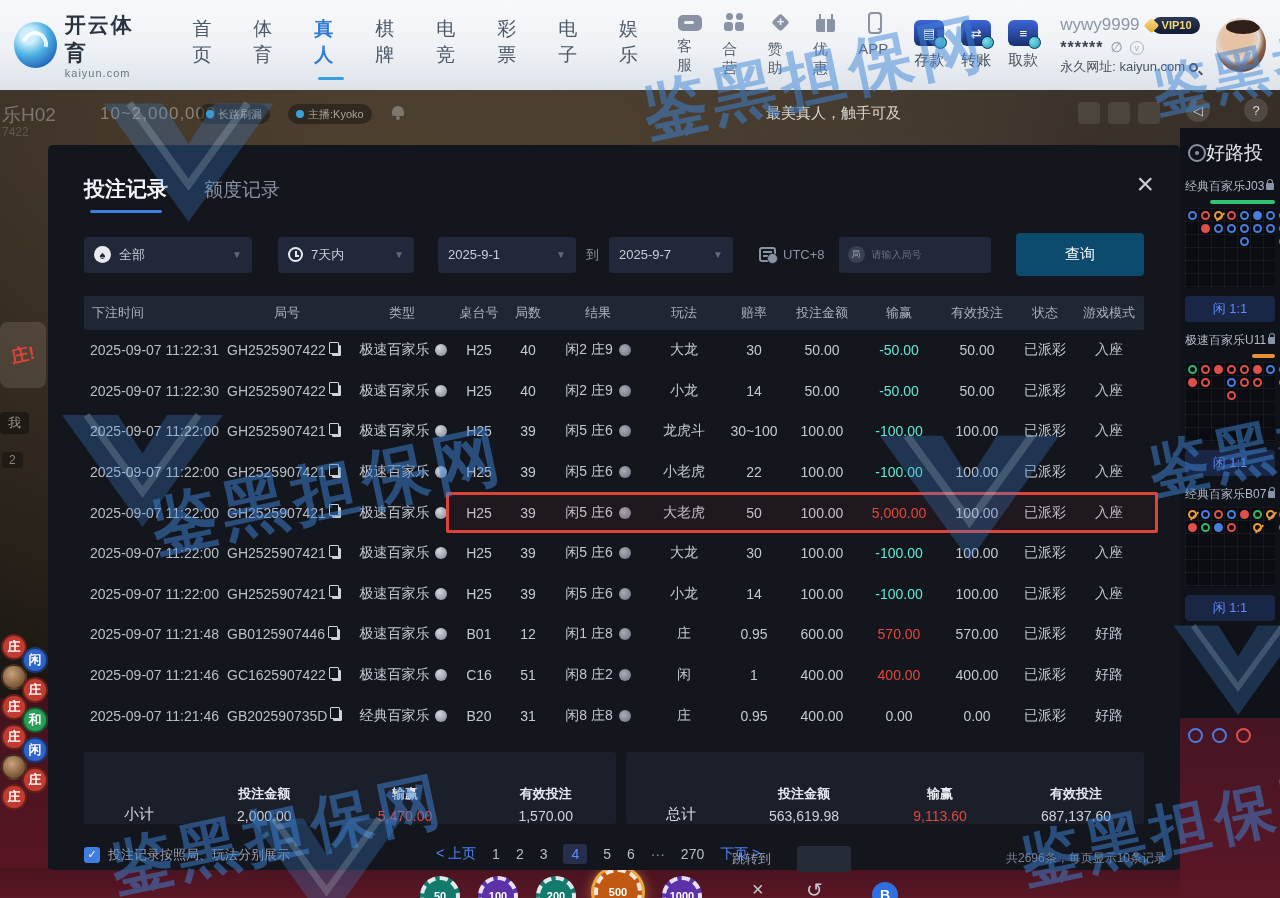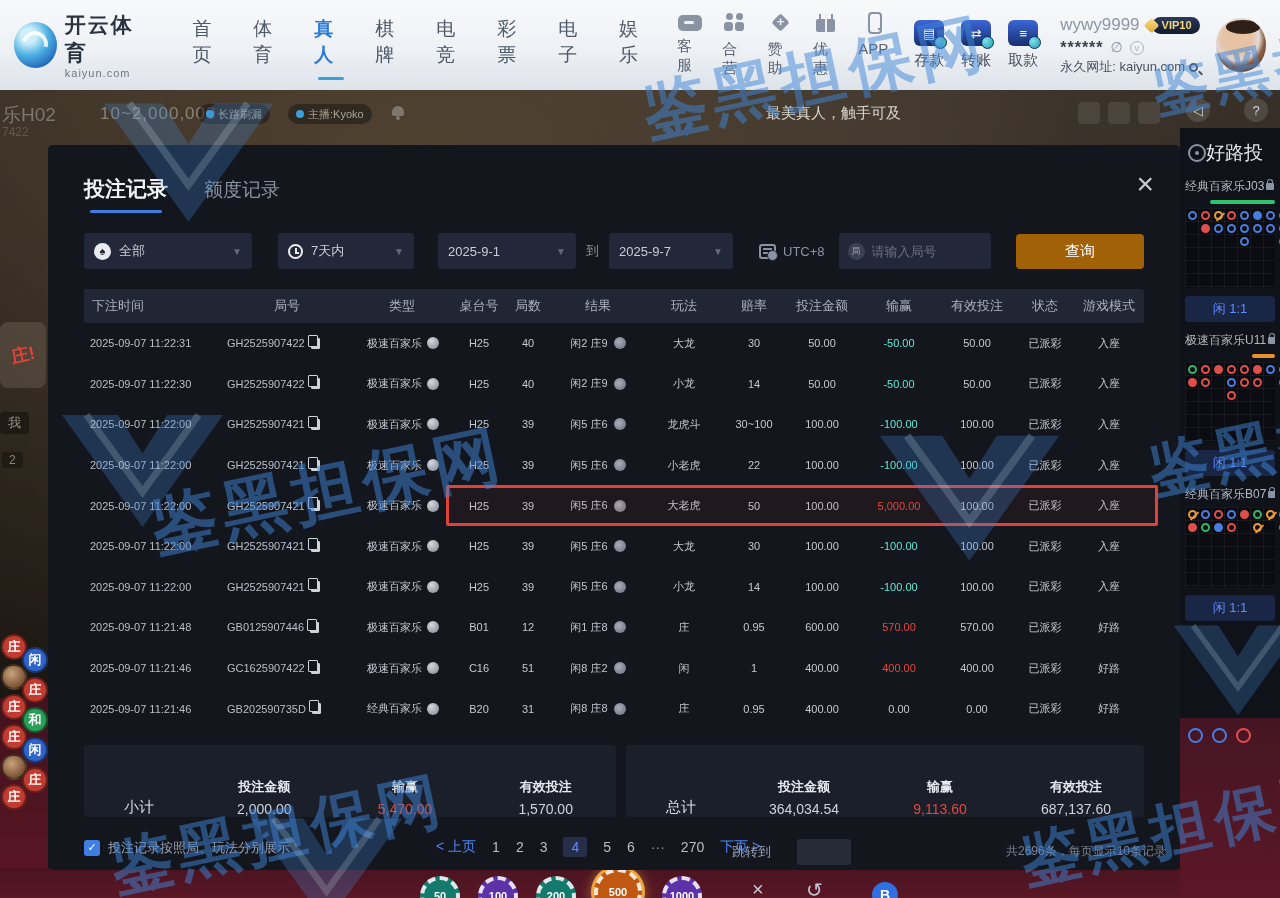--- a/index.html
+++ b/index.html
@@ -145,29 +145,29 @@
   .clockic{width:15px;height:15px;border:2px solid #e9ebef;border-radius:50%;position:relative}
   .clockic::after{content:"";position:absolute;left:5px;top:2px;width:2px;height:5px;background:#e9ebef}
   .clockic::before{content:"";position:absolute;left:5px;top:6px;width:4px;height:2px;background:#e9ebef}
   .to-label{color:#8a93a3;font-size:13px;margin:0 10px}
   .tz{display:flex;align-items:center;gap:7px;margin:0 14px 0 26px;color:#8a93a3;font-size:13px}
   .cal{width:17px;height:15px;border:2px solid #8a93a3;border-radius:3px;position:relative}
   .cal::before{content:"";position:absolute;left:2px;top:2px;width:9px;height:2px;background:#8a93a3;box-shadow:0 4px 0 #8a93a3}
   .cal::after{content:"";position:absolute;right:-4px;bottom:-4px;width:9px;height:9px;border-radius:50%;background:#8a93a3;border:1px solid #22273a}
   .search{width:152px;height:36px;background:#22273a;border-radius:3px;display:flex;align-items:center;gap:7px;padding:0 9px}
   .search .gico{min-width:17px;width:17px;height:17px;border-radius:50%;background:#3a4153;color:#9aa2b4;font-size:9px;display:flex;align-items:center;justify-content:center}
-  .search input{background:transparent;border:none;outline:none;color:#f0abfc;font-size:13px;width:100%}
+  .search input{background:transparent;border:none;outline:none;color:#f0abfc;font-size:10px;width:100%}
   .search input::placeholder{color:#6a7183}
-  .query-btn{margin-left:auto;width:128px;height:35px;border:none;border-radius:4px;background:#a16207;color:#fff;font-size:15px;cursor:pointer}
+  .query-btn{margin-left:auto;width:128px;height:43px;border:none;border-radius:4px;background:#0c4a6e;color:#fff;font-size:15px;cursor:pointer}
 
   .thead,.trow{display:grid;grid-template-columns:140px 126px 104px 50px 48px 92px 80px 60px 76px 78px 78px 58px 70px;align-items:center}
   .thead{margin-top:20px;height:34px;background:#21263500;background:#212635;border-radius:2px;color:#aab1bf;font-size:13px}
   .thead div{text-align:center}
   .thead .h1{text-align:left;padding-left:8px}
-  .trow{height:40.6px;font-size:11px;color:#c3c8d2}
+  .trow{height:40.6px;font-size:14px;color:#c3c8d2}
   .trow .c{display:flex;align-items:center;justify-content:center}
   .trow .c1{justify-content:flex-start;padding-left:6px;color:#b9bfc9}
   .trow .c2{justify-content:flex-start;padding-left:3px;color:#b9bfc9}
   .trow .c3{justify-content:center;padding-left:2px}
   .win-green{color:#5eead4}.win-red{color:#e2483d}
   .copy{position:relative;width:9px;height:11px;border:1px solid #cfd3dc;border-radius:1px;margin-left:6px;display:inline-block;cursor:pointer;background:#cfd3dc}
   .copy::before{content:"";position:absolute;left:-4px;top:-4px;width:8px;height:10px;border:1px solid #cfd3dc;border-radius:1px;background:#14161d}
   .dotb{width:12px;height:12px;border-radius:50%;background:radial-gradient(circle at 35% 32%,#d4d8df,#7c828e);margin-left:5px}
   .eye{width:12px;height:12px;border-radius:50%;background:radial-gradient(circle at 40% 40%,#b9bfca,#6f7582);margin-left:6px;cursor:pointer;opacity:.9}
   .trow.hl{position:relative}
@@ -735,21 +735,21 @@
             <div class="sum-k">有效投注</div>
             <div class="sum-v">1,570.00</div>
           </div>
         </div>
     </div>
     <div class="sumbox right">
       <div class="sum-label">总计</div>
       <div style="display:flex;flex:1" id="total-cols">
           <div class="sum-col">
             <div class="sum-k">投注金额</div>
-            <div class="sum-v">364,034.54</div>
+            <div class="sum-v">563,619.98</div>
           </div>
           <div class="sum-col">
             <div class="sum-k">输赢</div>
             <div class="sum-v red">9,113.60</div>
           </div>
           <div class="sum-col">
             <div class="sum-k">有效投注</div>
             <div class="sum-v">687,137.60</div>
           </div>
         </div>

